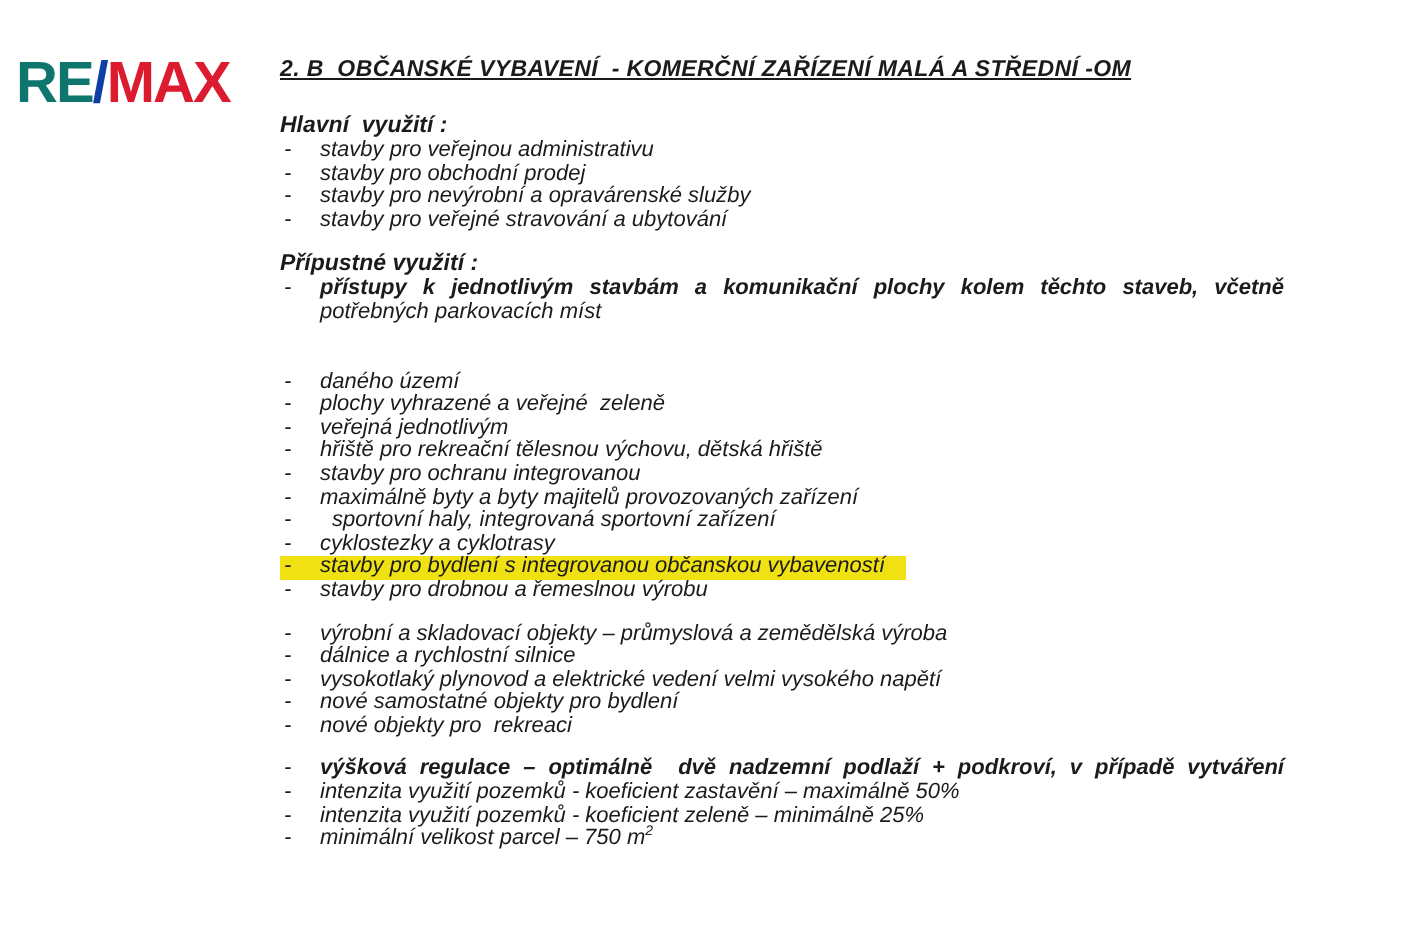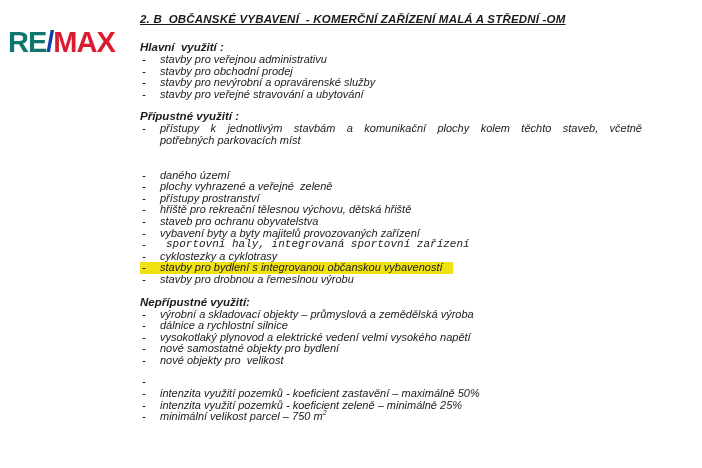--- a/index.html
+++ b/index.html
@@ -16,21 +16,21 @@
     position: absolute;
     left: 8px; top: 26px;
     font-style: normal;
     font-weight: bold;
     font-size: 29px;
     letter-spacing: -1px;
     white-space: nowrap;
   }
   .content {
     position: absolute;
-    left: 140px; top: 13px;
+    left: 140px; top: 29px;
     width: 502px;
   }
   .title {
     font-size: 11.5px;
     font-weight: bold;
     text-decoration: underline;
     letter-spacing: 0.2px;
     white-space: pre;
     margin: 0 0 16px 0;
   }
@@ -42,22 +42,22 @@
     line-height: 12px;
   }
   .section { margin-bottom: 10px; }
   .row {
     display: flex;
     font-size: 11px;
     line-height: 11.6px;
   }
   .dash { flex: none; width: 18px; padding-left: 2px; }
   .txt { flex: 1; white-space: pre-wrap; }
-  .txt.indent { padding-left: 6px; font-family: Liberation Mono, monospace; }
-  .just { text-align: justify; text-align-last: justify; }
+  .txt.indent { padding-left: 6px; }
+  .just { text-align: justify; text-align-last: justify; font-weight: bold; }
   .row.gap { margin-top: 23px; }
   .row.hl { width: fit-content; flex: none; padding-right: 10px; }
   .row.hl .txt { flex: none; text-align: right; }
   sup { font-size: 7px; line-height: 0; }
 </style>
 </head>
 <body>
 
 <div class="logo">
   <span style="color: #0f766e;">RE</span><span style="color: rgb(15, 63, 166);">/</span><span style="color: rgb(220, 28, 46);">MAX</span>
@@ -94,78 +94,77 @@
         <div class="row gap">
           <span class="dash">-</span>
           <div class="txt"><div>daného území</div></div>
         </div>
         <div class="row">
           <span class="dash">-</span>
           <div class="txt"><span>plochy vyhrazené a veřejné  zeleně</span></div>
         </div>
         <div class="row">
           <span class="dash">-</span>
-          <div class="txt"><span>přístupy prostranství</span></div>
+          <div class="txt"><span>veřejná jednotlivým</span></div>
         </div>
         <div class="row">
           <span class="dash">-</span>
           <div class="txt"><span>hřiště pro rekreační tělesnou výchovu, dětská hřiště</span></div>
         </div>
         <div class="row">
           <span class="dash">-</span>
-          <div class="txt"><span>staveb pro ochranu obyvatelstva</span></div>
+          <div class="txt"><span>stavby pro ochranu integrovanou</span></div>
         </div>
         <div class="row">
           <span class="dash">-</span>
-          <div class="txt"><span>vybavení byty a byty majitelů provozovaných zařízení</span></div>
+          <div class="txt"><span>maximálně byty a byty majitelů provozovaných zařízení</span></div>
         </div>
         <div class="row">
           <span class="dash">-</span>
           <div class="txt indent"><span>sportovní haly, integrovaná sportovní zařízení</span></div>
         </div>
         <div class="row">
           <span class="dash">-</span>
           <div class="txt"><span>cyklostezky a cyklotrasy</span></div>
         </div>
         <div class="row hl" style="background: rgb(240, 225, 18);">
           <span class="dash">-</span>
           <div class="txt"><span>stavby pro bydlení s integrovanou občanskou vybaveností</span></div>
         </div>
         <div class="row">
           <span class="dash">-</span>
           <div class="txt"><span>stavby pro drobnou a řemeslnou výrobu</span></div>
         </div>
       </div>
       <div class="section">
-        <div class="heading">Nepřípustné využití:</div>
         <div class="row">
           <span class="dash">-</span>
           <div class="txt"><span>výrobní a skladovací objekty – průmyslová a zemědělská výroba</span></div>
         </div>
         <div class="row">
           <span class="dash">-</span>
           <div class="txt"><span>dálnice a rychlostní silnice</span></div>
         </div>
         <div class="row">
           <span class="dash">-</span>
           <div class="txt"><span>vysokotlaký plynovod a elektrické vedení velmi vysokého napětí</span></div>
         </div>
         <div class="row">
           <span class="dash">-</span>
           <div class="txt"><span>nové samostatné objekty pro bydlení</span></div>
         </div>
         <div class="row">
           <span class="dash">-</span>
-          <div class="txt"><span>nové objekty pro  velikost</span></div>
+          <div class="txt"><span>nové objekty pro  rekreaci</span></div>
         </div>
       </div>
       <div class="section">
         <div class="row">
           <span class="dash">-</span>
-          <div class="txt"></div>
+          <div class="txt"><div class="just">výšková regulace – optimálně  dvě nadzemní podlaží + podkroví, v případě vytváření</div></div>
         </div>
         <div class="row">
           <span class="dash">-</span>
           <div class="txt"><span>intenzita využití pozemků - koeficient zastavění – maximálně 50%</span></div>
         </div>
         <div class="row">
           <span class="dash">-</span>
           <div class="txt"><span>intenzita využití pozemků - koeficient zeleně – minimálně 25%</span></div>
         </div>
         <div class="row">

